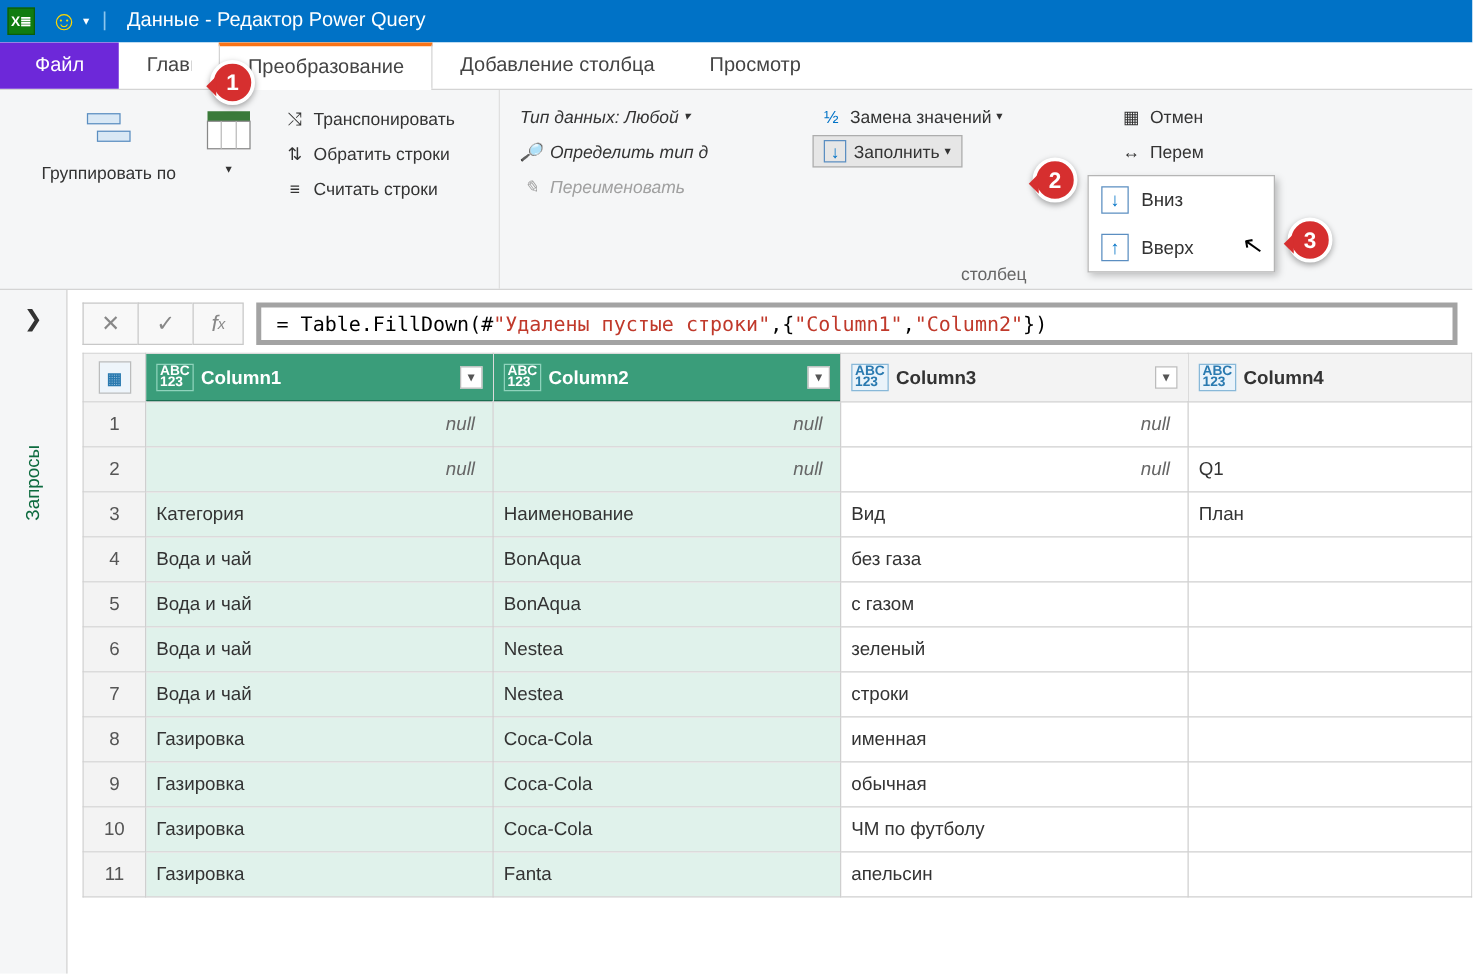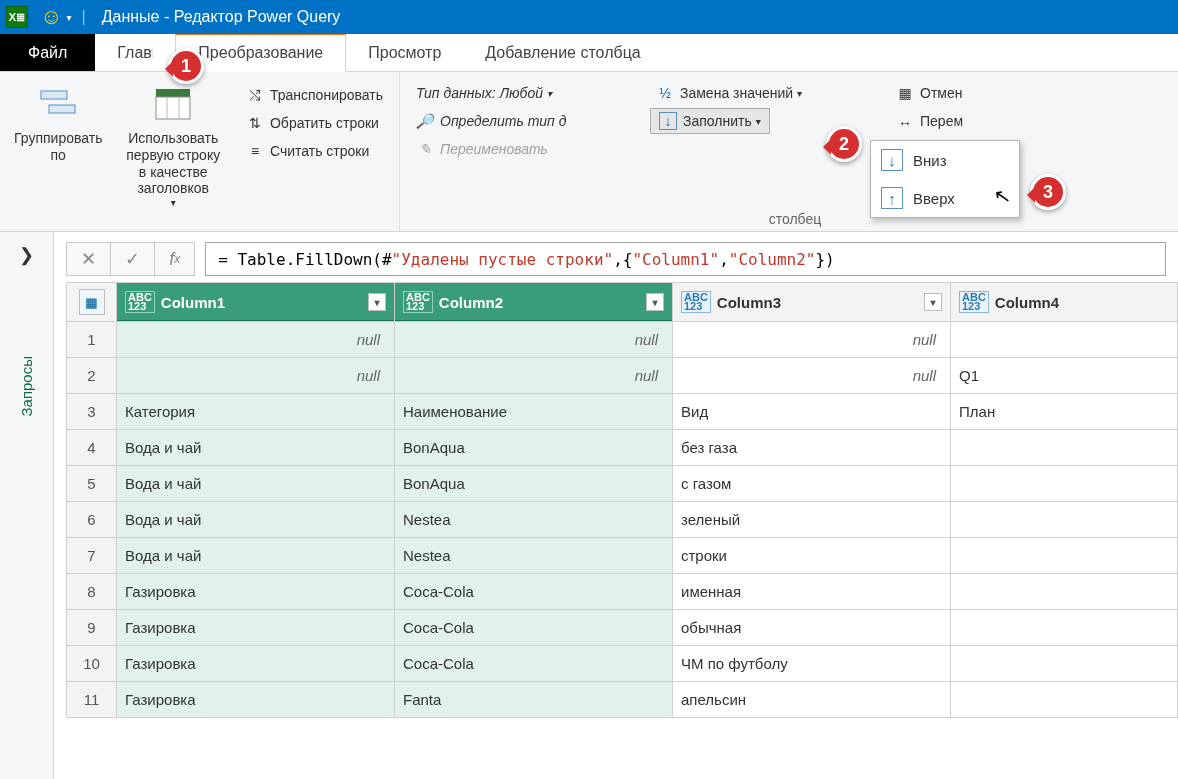--- a/index.html
+++ b/index.html
@@ -36,32 +36,32 @@
   }
   .ribbon-tabs .tab {
     padding: 0 22px;
     display: flex; align-items: center;
     font-size: 16px;
     color: #444;
     cursor: pointer;
     position: relative;
   }
   .ribbon-tabs .tab.file {
-    background: #000000;
+    background: #6d28d9;
     color: #fff;
     padding: 0 28px;
   }
   .ribbon-tabs .tab.active::after {
     content: "";
     position: absolute;
     bottom: -1px; left: 0; right: 0;
     height: 2px; background: #fff;
   }
   .ribbon-tabs .tab.active {
-    border-top: 1px solid #f97316;
+    border-top: 3px solid #f97316;
     border-left: 1px solid #d4d4d4;
     border-right: 1px solid #d4d4d4;
   }
   .ribbon {
     background: #f5f6f7;
     border-bottom: 1px solid #d4d4d4;
     height: 160px;
     display: flex;
     position: relative;
   }
@@ -164,21 +164,21 @@
     display: flex; align-items: center;
     color: #888;
     font-size: 18px;
     background: #f8f8f8;
     cursor: pointer;
   }
   .formula-row .fx-btn.first { border-right: none; }
   .formula-row .fx-btn.mid { border-right: none; }
   .formula-row .fx-input {
     flex: 1;
-    border: 1px solid #a3a3a3;
+    border: 4px solid #a3a3a3;
     height: 34px;
     padding: 0 12px;
     font-family: Consolas, monospace;
     font-size: 16px;
     display: flex; align-items: center;
     margin-left: 10px;
     overflow: hidden;
   }
   .fx-input .kw { color: #000; }
   .fx-input .str { color: #c0392b; }
@@ -272,22 +272,22 @@
   <span class="sep">|</span>
   <span class="title-text">Данные - Редактор Power Query</span>
 </div>
 
 <div class="ribbon-tabs">
   <div class="tab file">Файл</div>
   <div class="tab">
       <span style="overflow:hidden; width:36px;">Главная</span>
     </div>
   <div class="tab active">Преобразование</div>
+  <div class="tab">Добавление столбца</div>
   <div class="tab">Просмотр</div>
-  <div class="tab">Добавление столбца</div>
 </div>
 
 <div class="ribbon">
 
   <div class="ribbon-group" style="width:400px;">
     <div class="group-row">
       <div class="big-btn">
         <div class="icon-box">
           <svg width="38" height="30">
               <rect x="2" y="2" width="26" height="8" fill="#d9e8f5" stroke="#5b8ec1"></rect>
@@ -298,21 +298,20 @@
       </div>
       <div class="big-btn" style="max-width:160px">
         <div class="icon-box">
           <svg width="38" height="34">
               <rect x="2" y="2" width="34" height="8" fill="#3a7a3a"></rect>
               <rect x="2" y="10" width="34" height="22" fill="#fff" stroke="#888"></rect>
               <line x1="13" y1="10" x2="13" y2="32" stroke="#bbb"></line>
               <line x1="25" y1="10" x2="25" y2="32" stroke="#bbb"></line>
             </svg>
         </div>
-        <span>Использовать первую строку в качестве заголовков</span> 
           <span style="font-size:10px;">▾</span>
       </div>
       <div class="stack" style="margin-top:2px;">
         <div class="small-btn">
           <span class="mini-icon">⤭</span>
           <span>Транспонировать</span>
         </div>
         <div class="small-btn">
           <span class="mini-icon">⇅</span>
           <span>Обратить строки</span>

